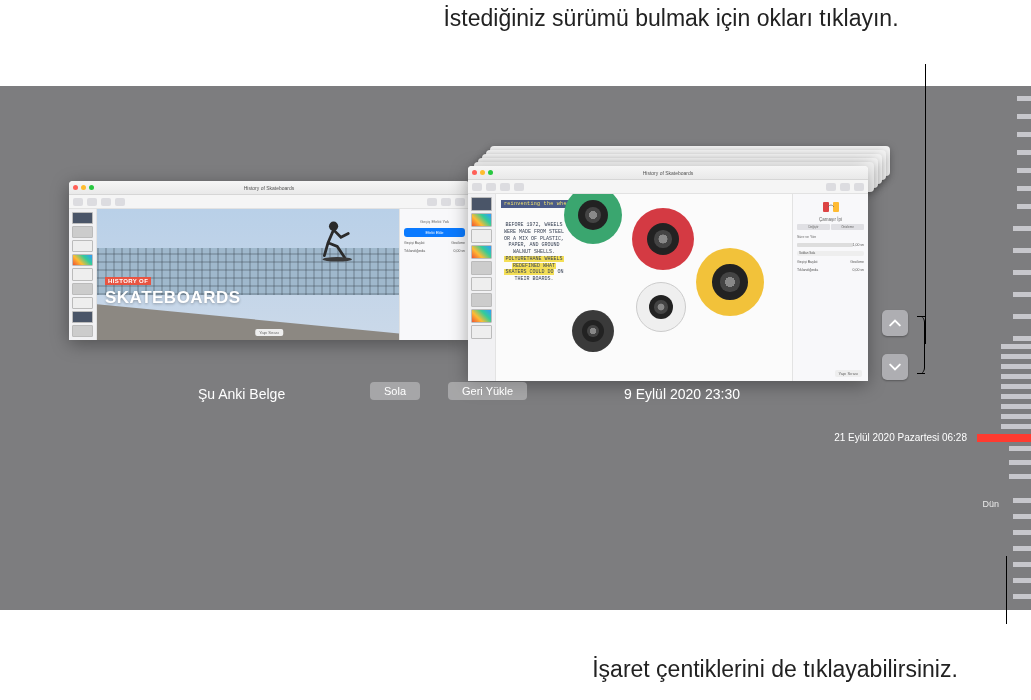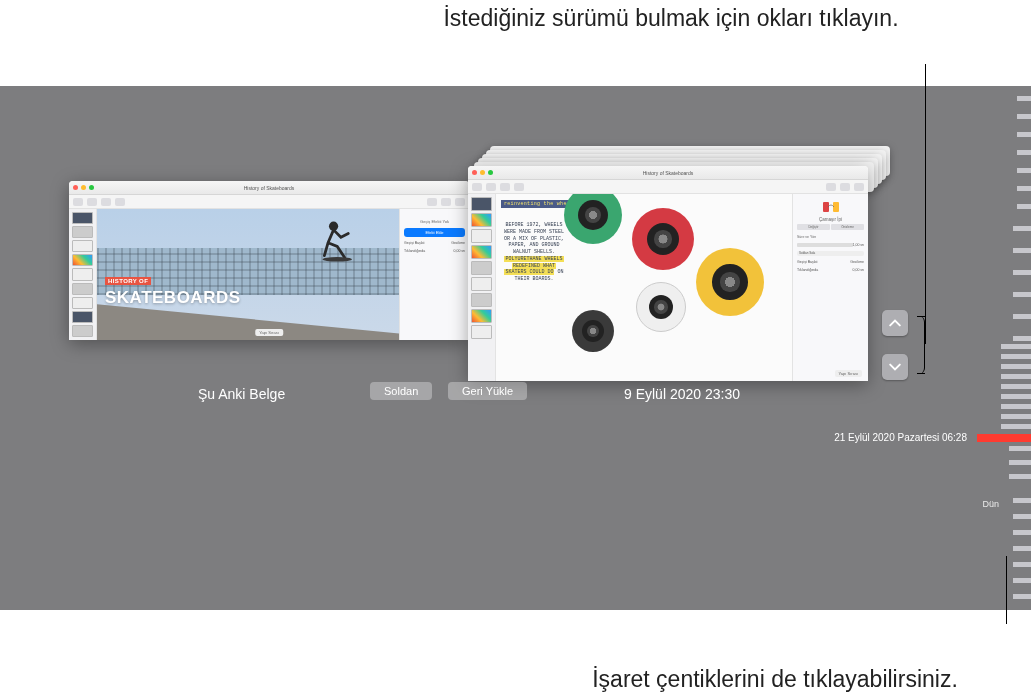--- a/index.html
+++ b/index.html
@@ -13,21 +13,21 @@
   }
 
   .callout {
     position: absolute;
     font-size: 23px;
     color: #222;
     text-align: center;
     line-height: 1.25;
   }
   .callout-top { top: 4px; right: 110px; width: 500px; }
-  .callout-bottom { bottom: 6px; right: 6px; width: 500px; }
+  .callout-bottom { bottom: 16px; right: 6px; width: 500px; }
 
   .leader {
     position: absolute;
     background: #000;
   }
 
   .stage {
     position: absolute;
     left: 0; top: 86px;
     width: 1031px; height: 524px;
@@ -507,21 +507,21 @@
         <div class="insp-row">
           <span>Tıklandığında</span>
           <span>0,00 sn</span>
         </div>
         <div style="position:absolute; bottom:4px; right:6px; font-size:4px; background:#eee; padding:1px 4px; border-radius:2px;">Yapı Sırası</div>
       </div>
     </div>
   </div>
 
   <div class="doc-label" style="left:198px;">Şu Anki Belge</div>
-  <button class="btn" style="left:370px;">Soldan</button>
+  <button class="btn" style="left:370px;">Sola</button>
   <button class="btn" style="left:448px;">Geri Yükle</button>
   <div class="doc-label" style="left:624px;">9 Eylül 2020 23:30</div>
 
   <div class="arrow-col">
     <div class="arrow-btn">
       <svg viewBox="0 0 10 10">
           <path d="M1 7 L5 3 L9 7" stroke="#fff" stroke-width="1.6" fill="none" stroke-linecap="round"></path>
         </svg>
     </div>
     <div class="arrow-btn">

